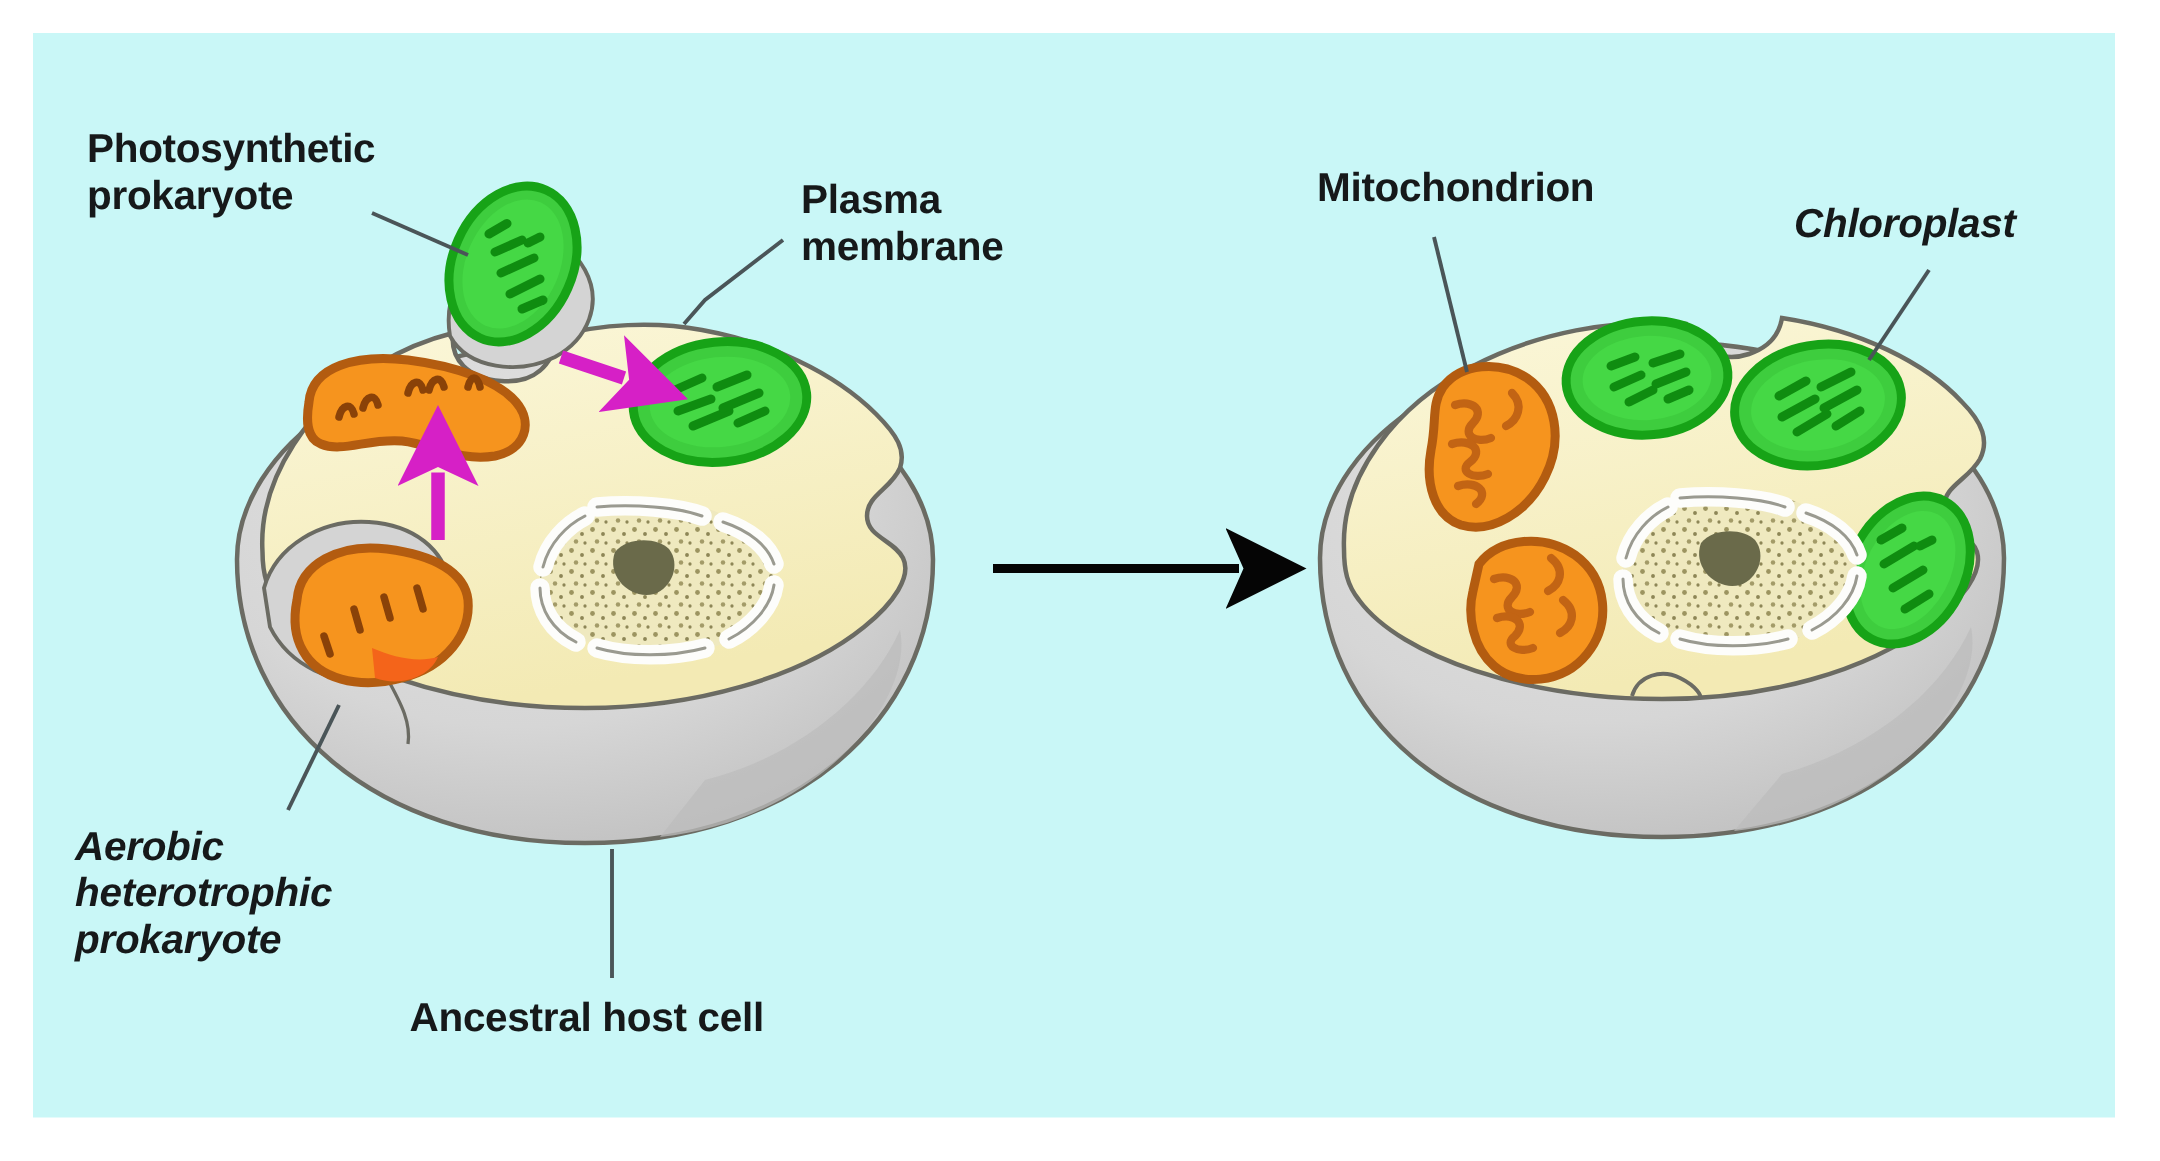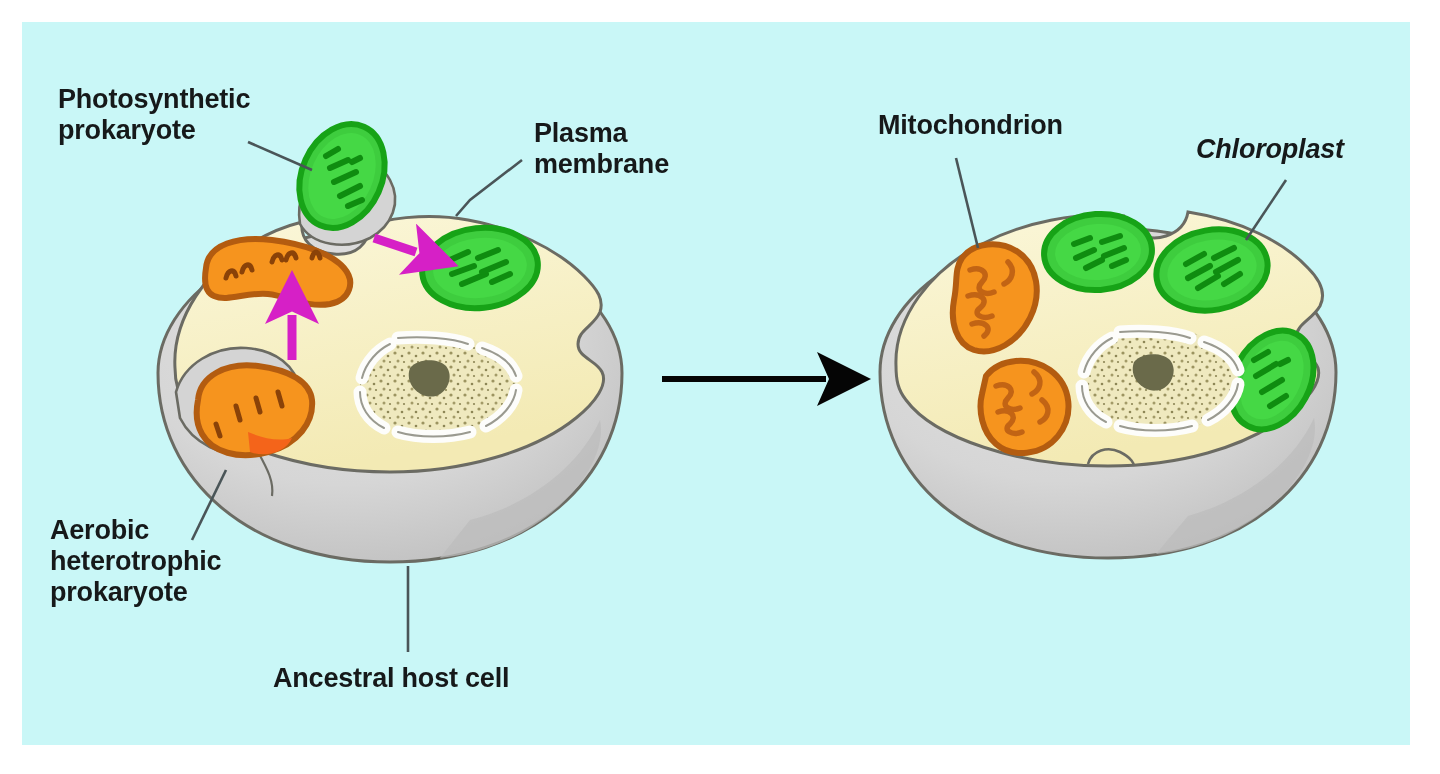--- a/index.html
+++ b/index.html
@@ -20,21 +20,21 @@
     color:#16191a;
     font-weight:bold;
     font-size:27px;
     line-height:31px;
     letter-spacing:-0.2px;
     white-space:pre-line;
     font-family:"Liberation Sans", sans-serif;
   }
   #lbl-photo{left:58px;top:84px;}
   #lbl-plasma{left:534px;top:118px;}
-  #lbl-aerobic{left:50px;top:515px;}
+  #lbl-aerobic{left:50px;top:549px;font-style:italic;}
   #lbl-host{left:273px;top:663px;}
   #lbl-mito{left:878px;top:110px;}
   #lbl-chloro{left:1196px;top:134px;font-style:italic;}
 </style>
 </head>
 <body>
 
 <div id="stage">
 
   <div id="panel"></div>

